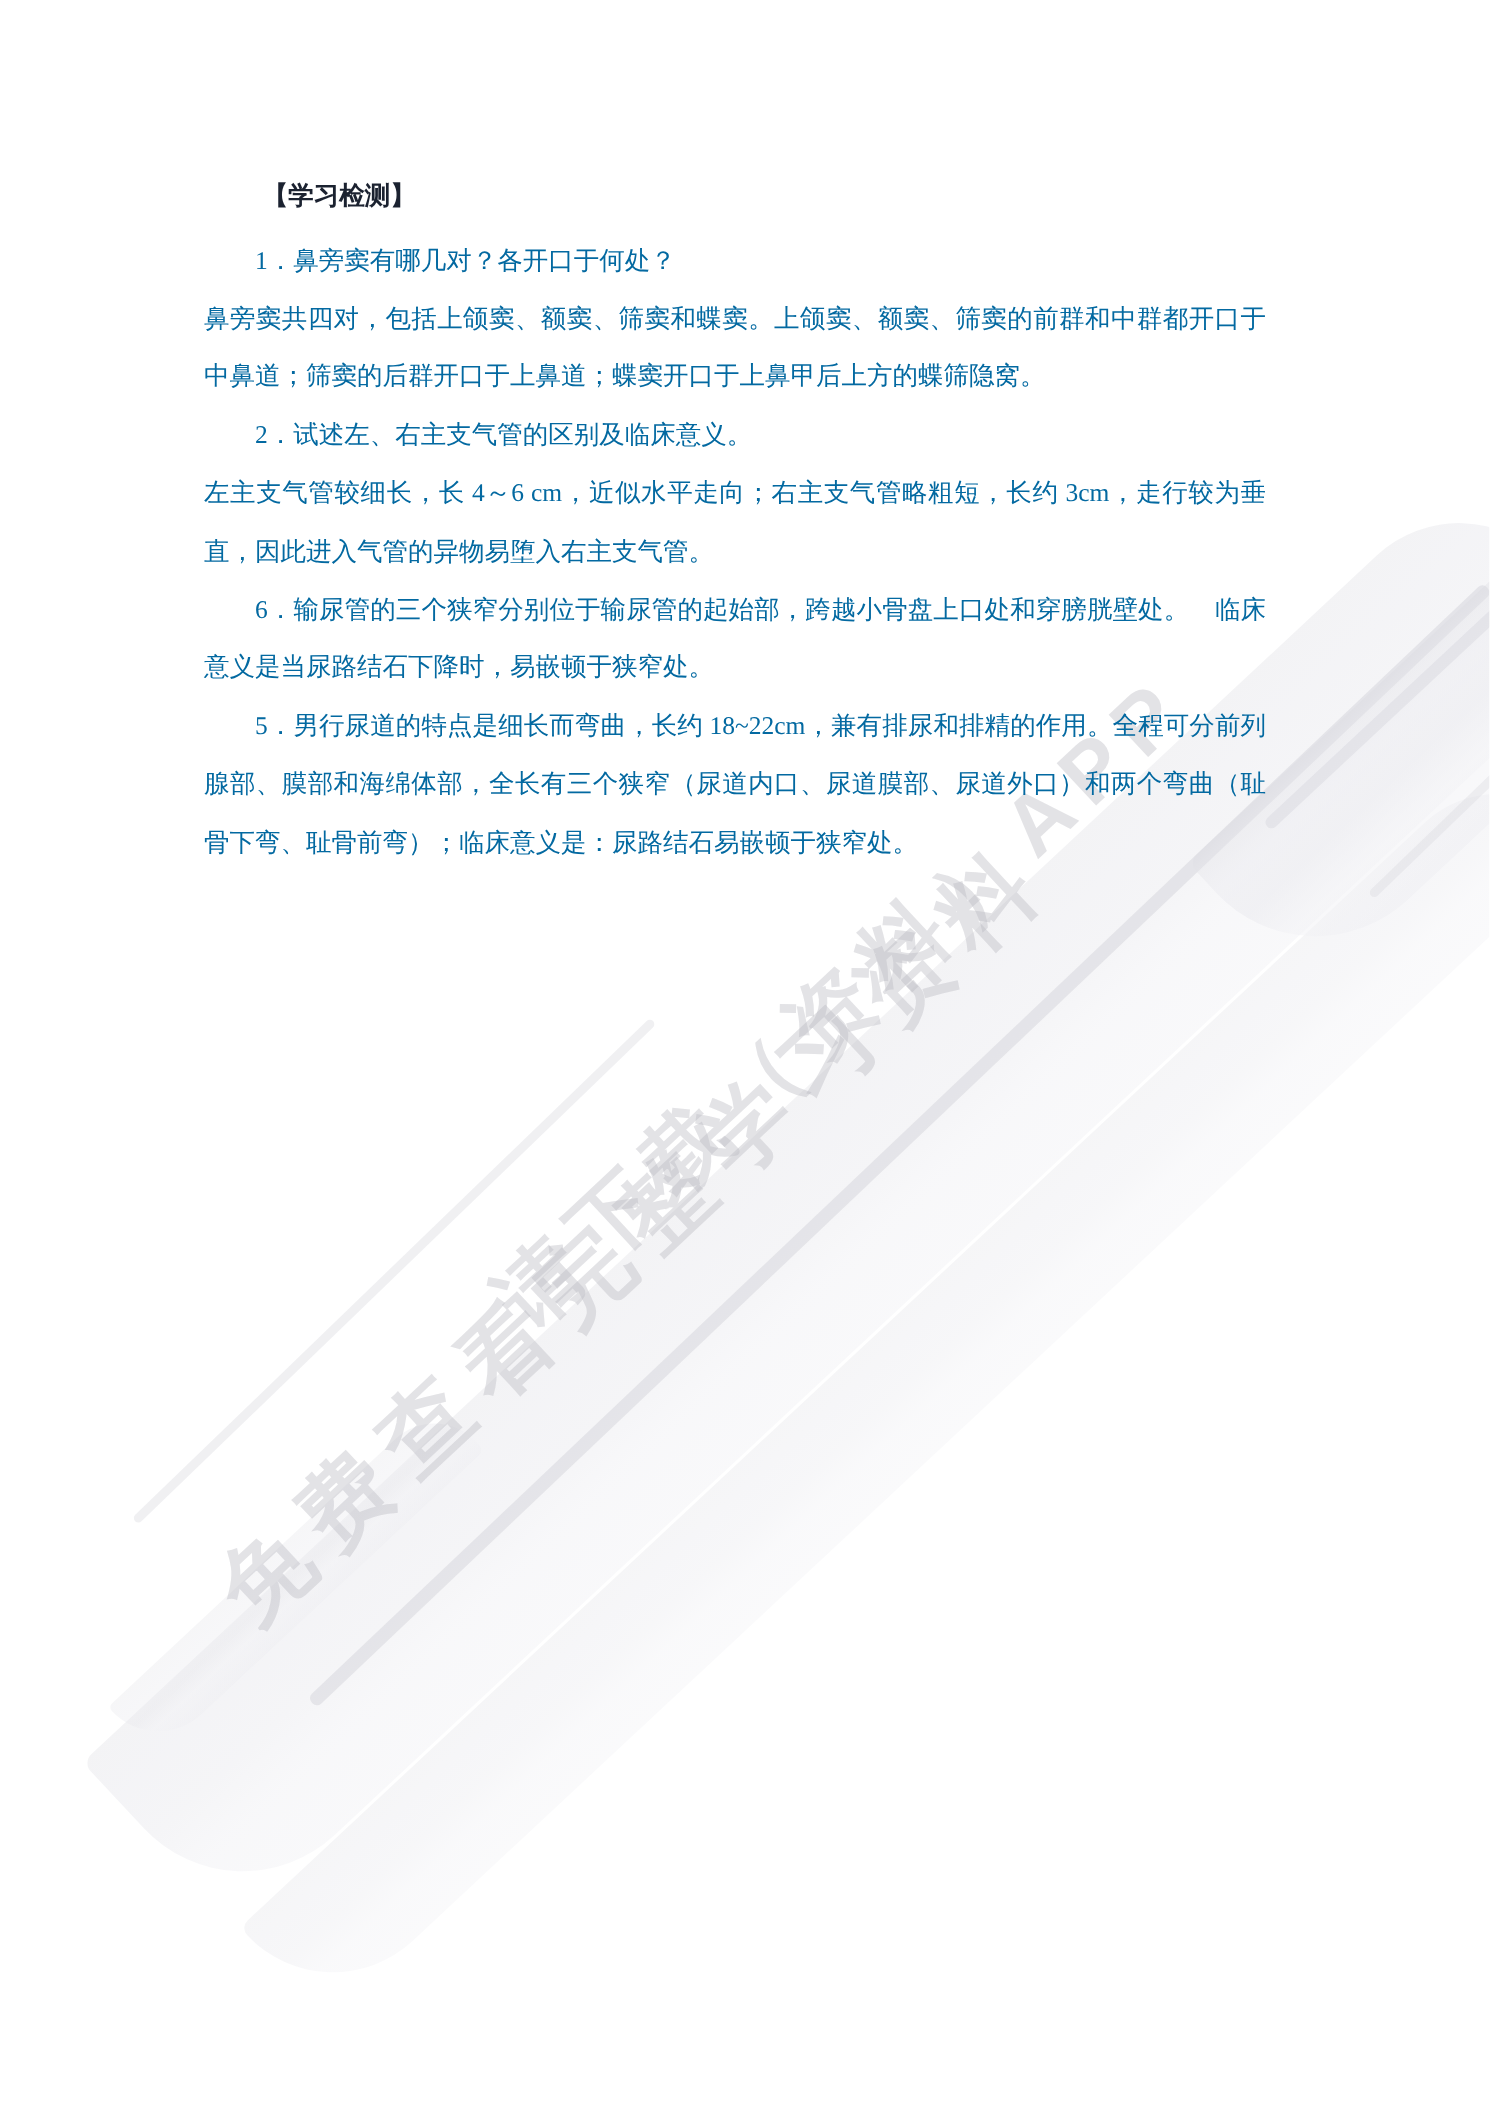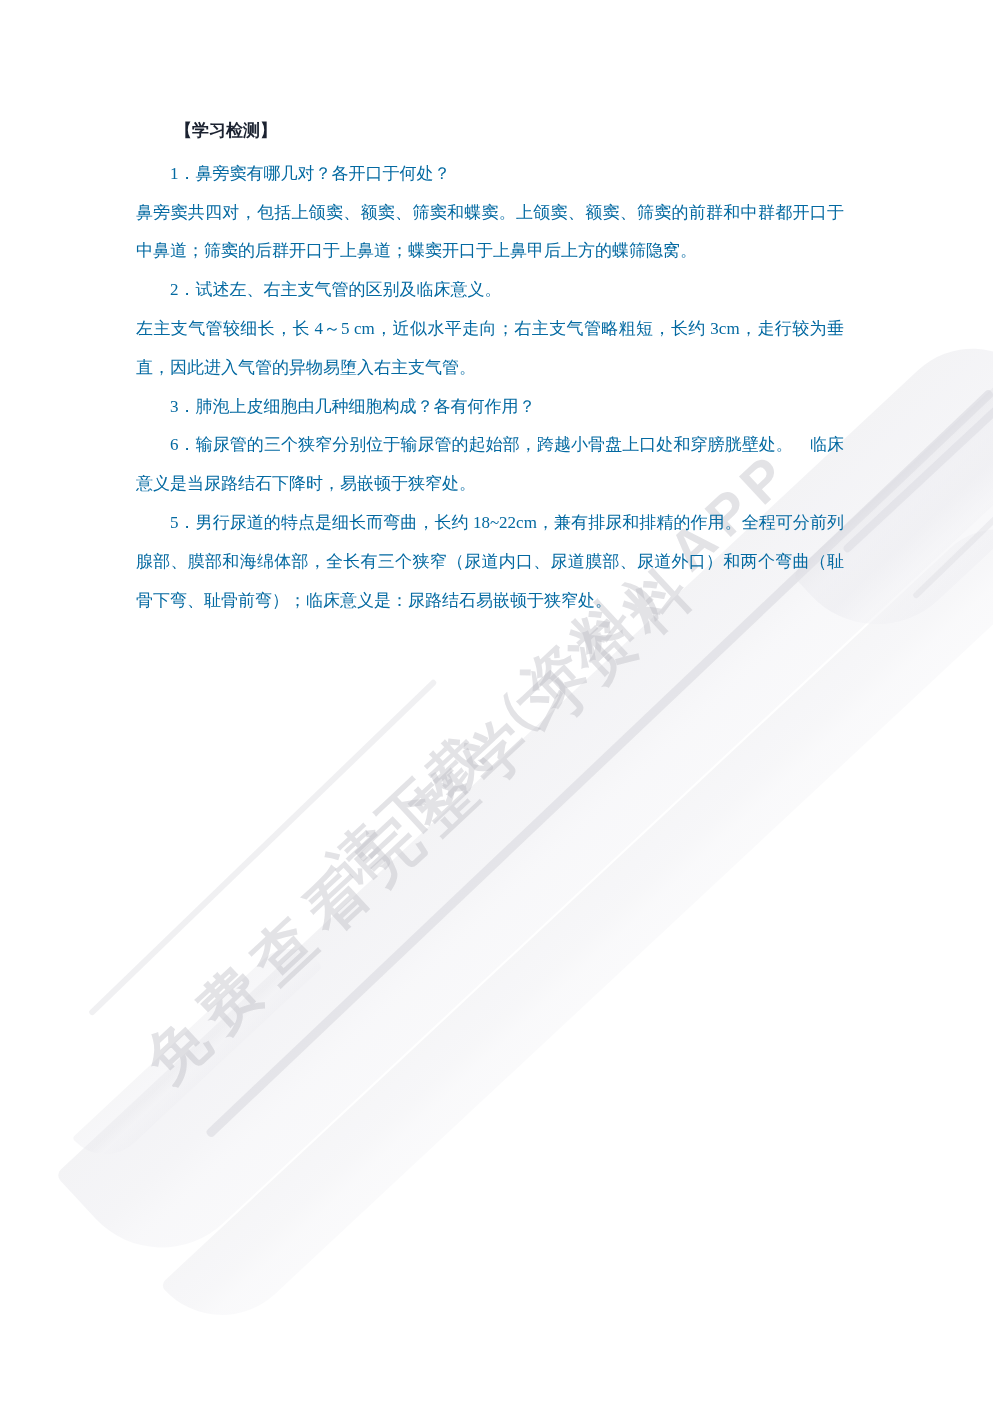--- a/index.html
+++ b/index.html
@@ -77,19 +77,18 @@
 
     <div class="wm-text" id="wm-text-1">免费查看完整学习资料</div>
     <div class="wm-text" id="wm-text-2">请下载（资料）APP</div>
   </div>
 
   <div class="content">
     <p class="heading">【学习检测】</p>
     <p class="q">1．鼻旁窦有哪几对？各开口于何处？</p>
     <p class="a">鼻旁窦共四对，包括上颌窦、额窦、筛窦和蝶窦。上颌窦、额窦、筛窦的前群和中群都开口于中鼻道；筛窦的后群开口于上鼻道；蝶窦开口于上鼻甲后上方的蝶筛隐窝。</p>
     <p class="q">2．试述左、右主支气管的区别及临床意义。</p>
-    <p class="a">左主支气管较细长，长 4～5 cm，近似水平走向；右主支气管略粗短，长约 3cm，走行较为垂直，因此进入气管的异物易堕入右主支气管。</p>
-    <p class="q">3．肺泡上皮细胞由几种细胞构成？各有何作用？</p>
+    <p class="a">左主支气管较细长，长 4～6 cm，近似水平走向；右主支气管略粗短，长约 3cm，走行较为垂直，因此进入气管的异物易堕入右主支气管。</p>
     <p class="item">6．输尿管的三个狭窄分别位于输尿管的起始部，跨越小骨盘上口处和穿膀胱壁处。　临床意义是当尿路结石下降时，易嵌顿于狭窄处。</p>
     <p class="item">5．男行尿道的特点是细长而弯曲，长约 18~22cm，兼有排尿和排精的作用。全程可分前列腺部、膜部和海绵体部，全长有三个狭窄（尿道内口、尿道膜部、尿道外口）和两个弯曲（耻骨下弯、耻骨前弯）；临床意义是：尿路结石易嵌顿于狭窄处。</p>
   </div>
 
 </div>
 
 </body></html>

